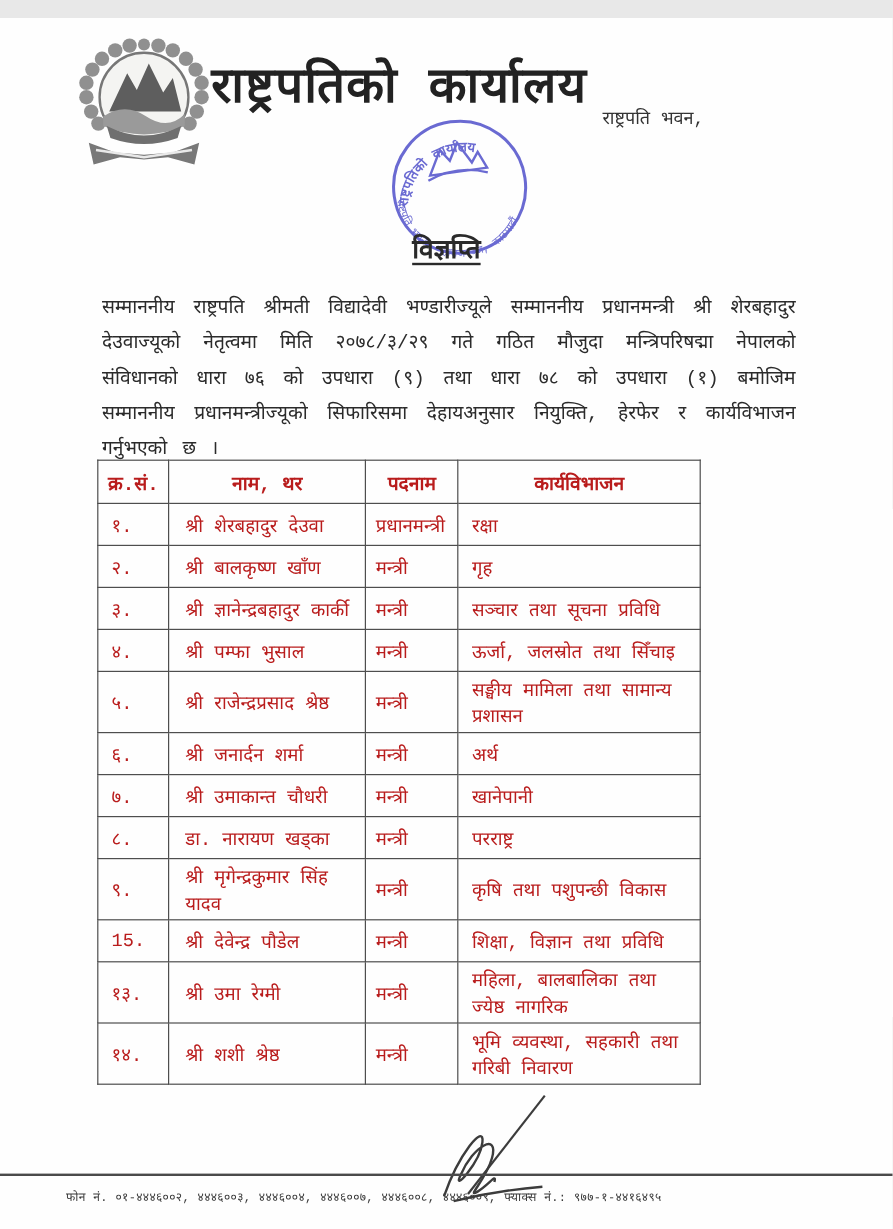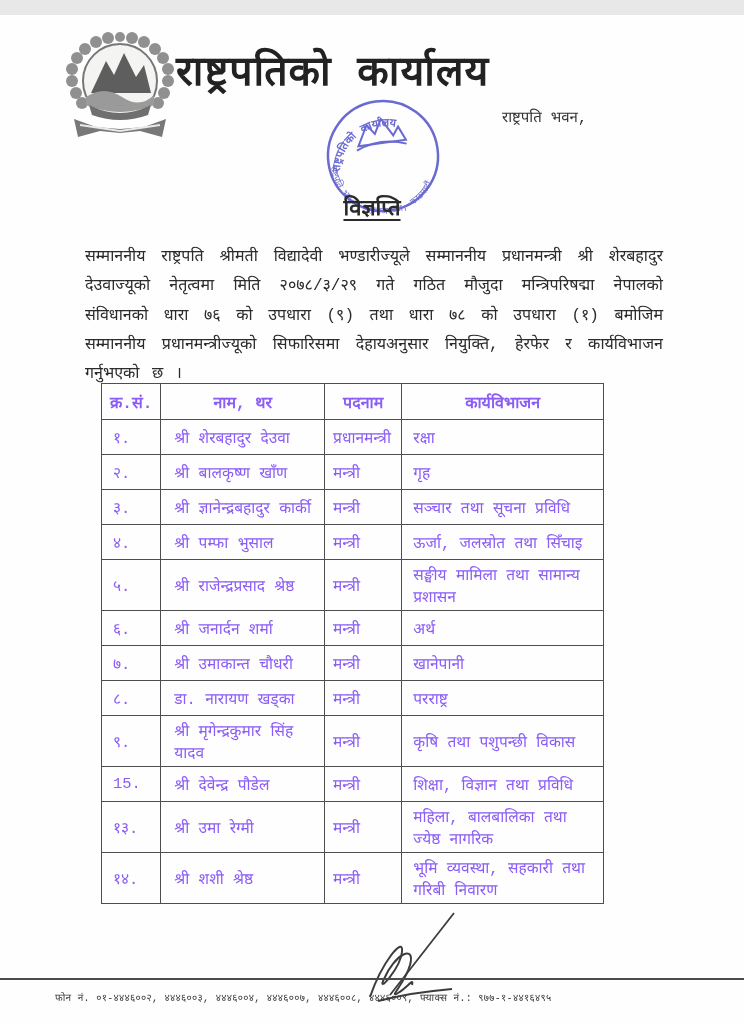--- a/index.html
+++ b/index.html
@@ -18,40 +18,40 @@
   .office-name {
     position: absolute; left: 176px; top: 26px;
     font-size: 41px; font-weight: 600; letter-spacing: 1px;
     color: #222; white-space: nowrap;
   }
   .stamp {
     position: absolute; left: 308px; top: 66px; width: 150px; height: 150px;
     opacity: 0.82; transform: rotate(-8deg);
   }
   .address-block {
-    position: absolute; left: 502px; top: 91px;
+    position: absolute; left: 502px; top: 72px;
     font-size: 15px; line-height: 1.75; color: #333; text-align: center;
   }
   
   .subject-wrap { position: absolute; top: 176px; left: 0; width: 744px; text-align: center; }
   .subject {
     display: inline-block; font-size: 22px; font-weight: 600;
     text-decoration: underline; text-underline-offset: 4px; color: #2a2a2a;
   }
   
   .body-par {
     position: absolute; left: 85px; top: 228px; width: 578px;
     font-size: 16px; line-height: 1.83;
     text-align: justify; word-spacing: 3px; color: #2b2b2b;
   }
   
   .minister-table {
-    position: absolute; left: 101px; top: 368px;
+    position: absolute; left: 81px; top: 368px;
     border-collapse: collapse; width: 503px;
-    font-size: 15.5px; color: #8b5cf6;
+    font-size: 15.5px; color: #b91c1c;
     background: transparent;
   }
   .minister-table th, .minister-table td {
     border: 1.5px solid #4e4e4e;
     padding: 3px 8px;
     vertical-align: middle;
   }
   .minister-table th { height: 36px; font-weight: 700; font-size: 16px; text-align: center; }
   .minister-table td { height: 35px; }
   .minister-table td.c0 { text-align: left; padding-left: 11px; width: 47px; }

